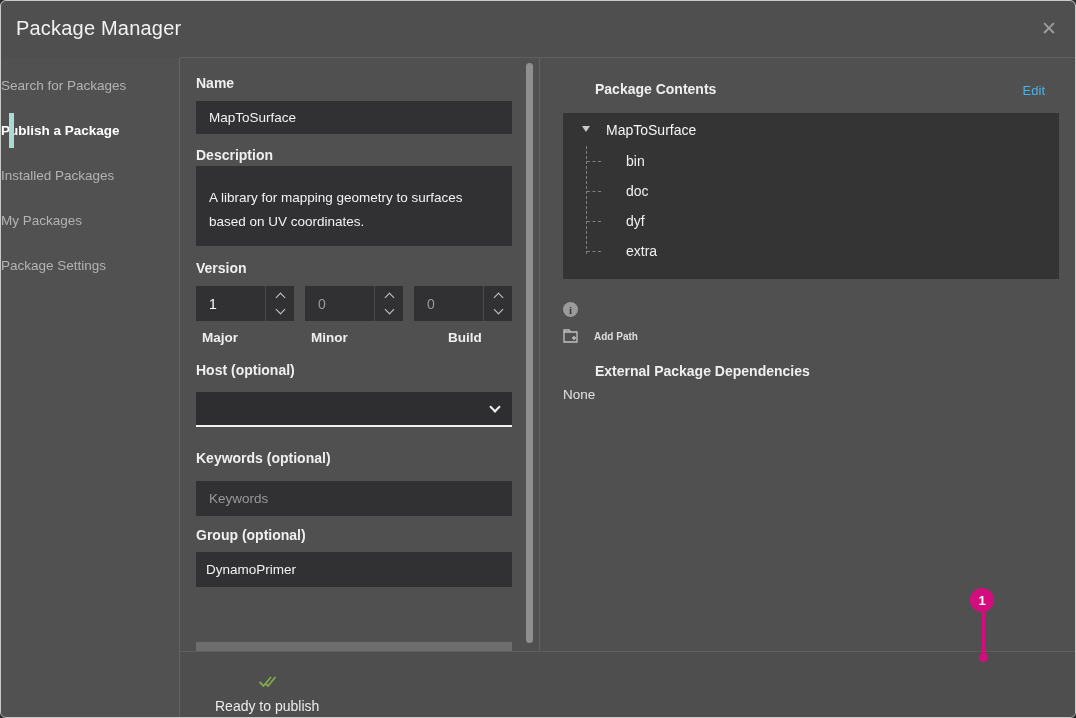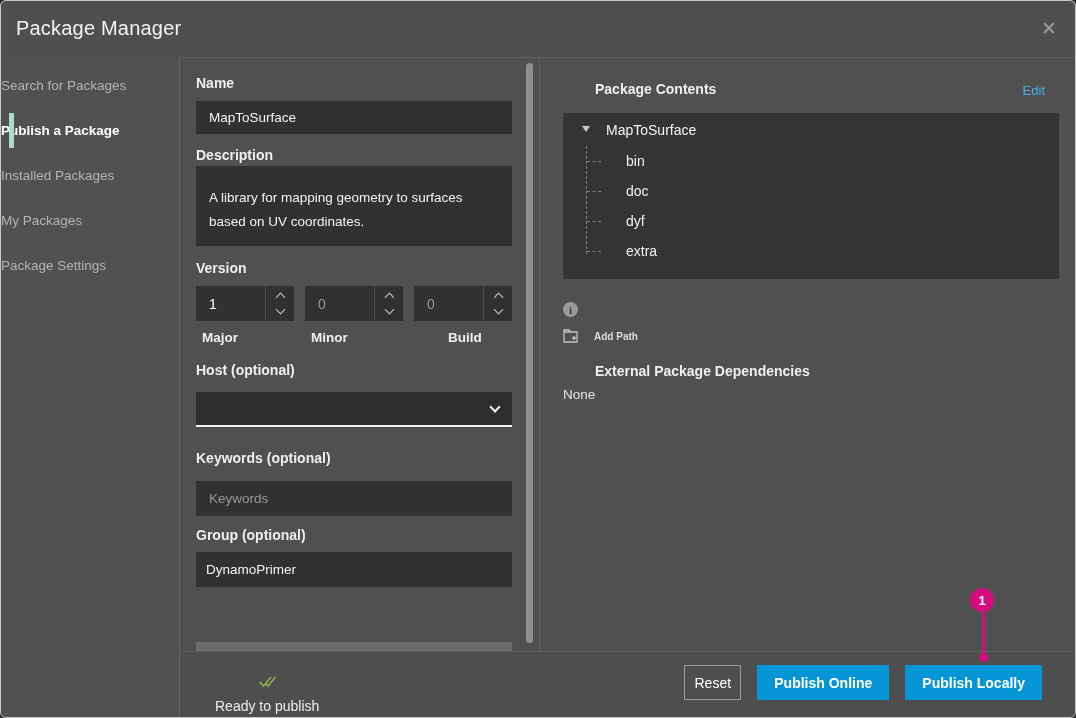--- a/index.html
+++ b/index.html
@@ -225,24 +225,19 @@
   </div>
 
   <div class="footer">
     <div class="status">
       <svg width="19" height="15" viewBox="0 0 19 15">
         <path d="M1.5 8 L5.5 12 L13 3" fill="none" stroke="#86a94c" stroke-width="1.8"></path>
         <path d="M7.5 9.5 L10 12 L17.5 3" fill="none" stroke="#86a94c" stroke-width="1.8"></path>
       </svg>
       <span>Ready to publish</span>
     </div>
-    <div class="btn-row">
-      <button class="btn reset">Reset</button>
-      <button class="btn blue">Publish Online</button>
-      <button class="btn blue">Publish Locally</button>
-    </div>
   </div>
 
   <div class="anno-line"></div>
   <div class="anno-dot"></div>
   <div class="anno-circle">1</div>
 
 </div>
 
 </body></html>

